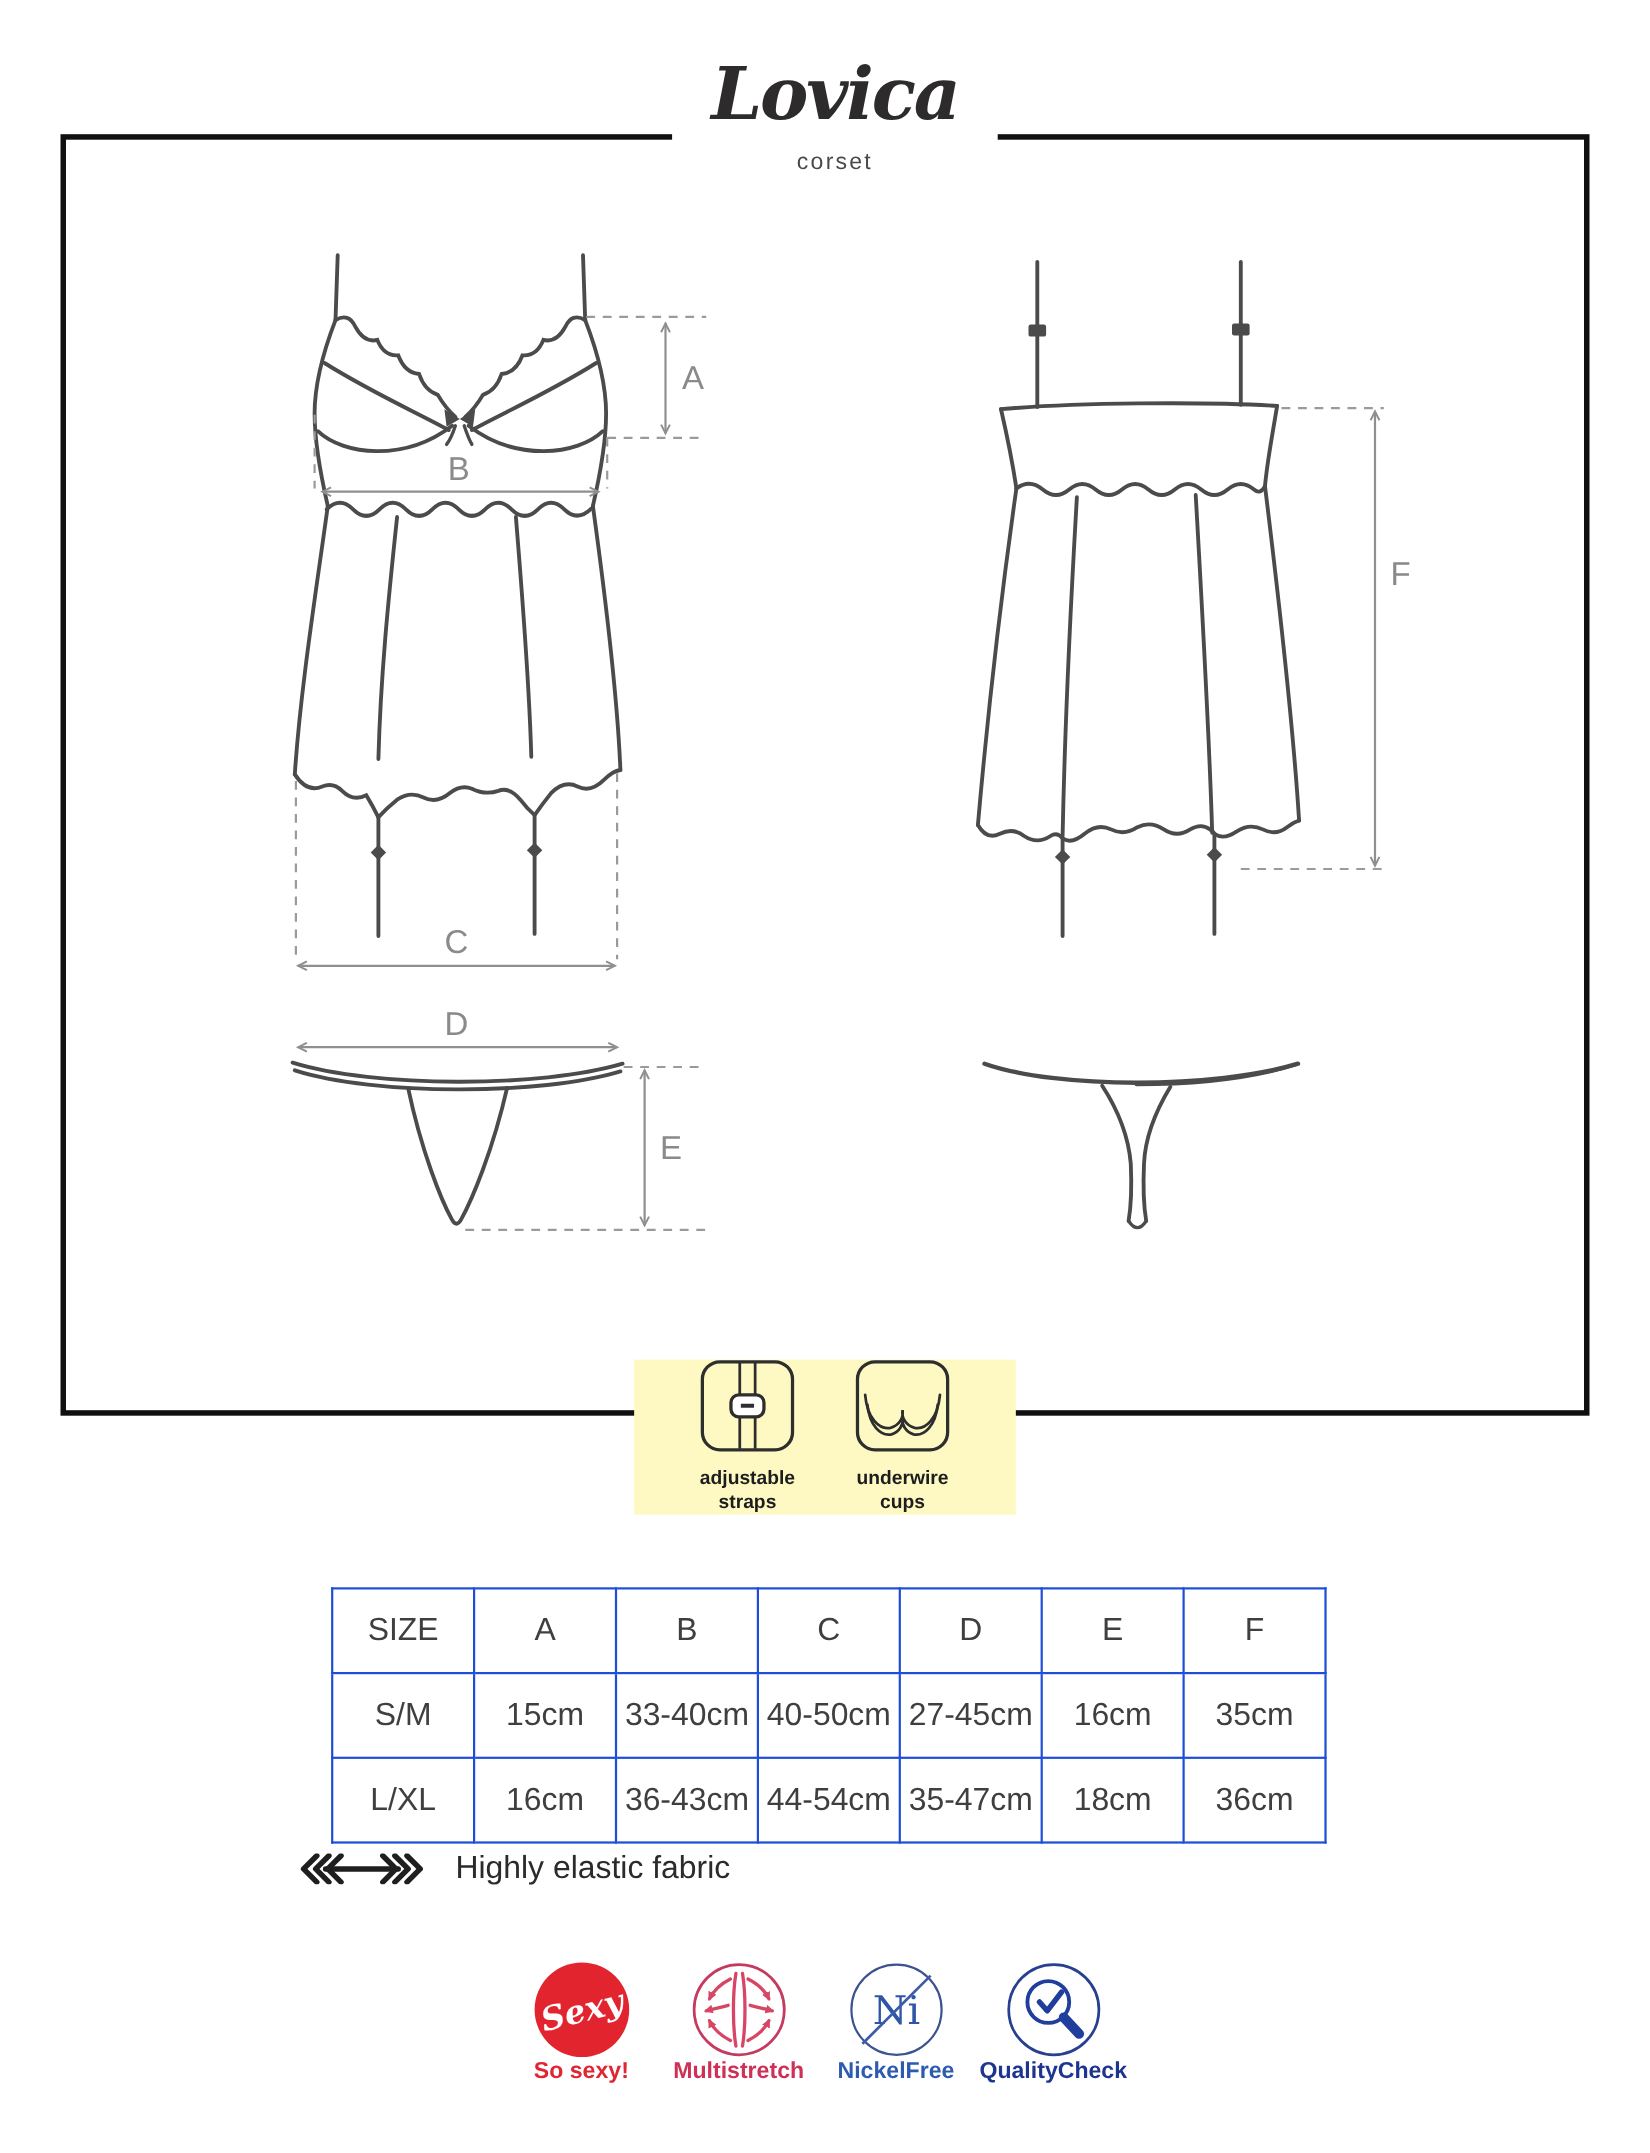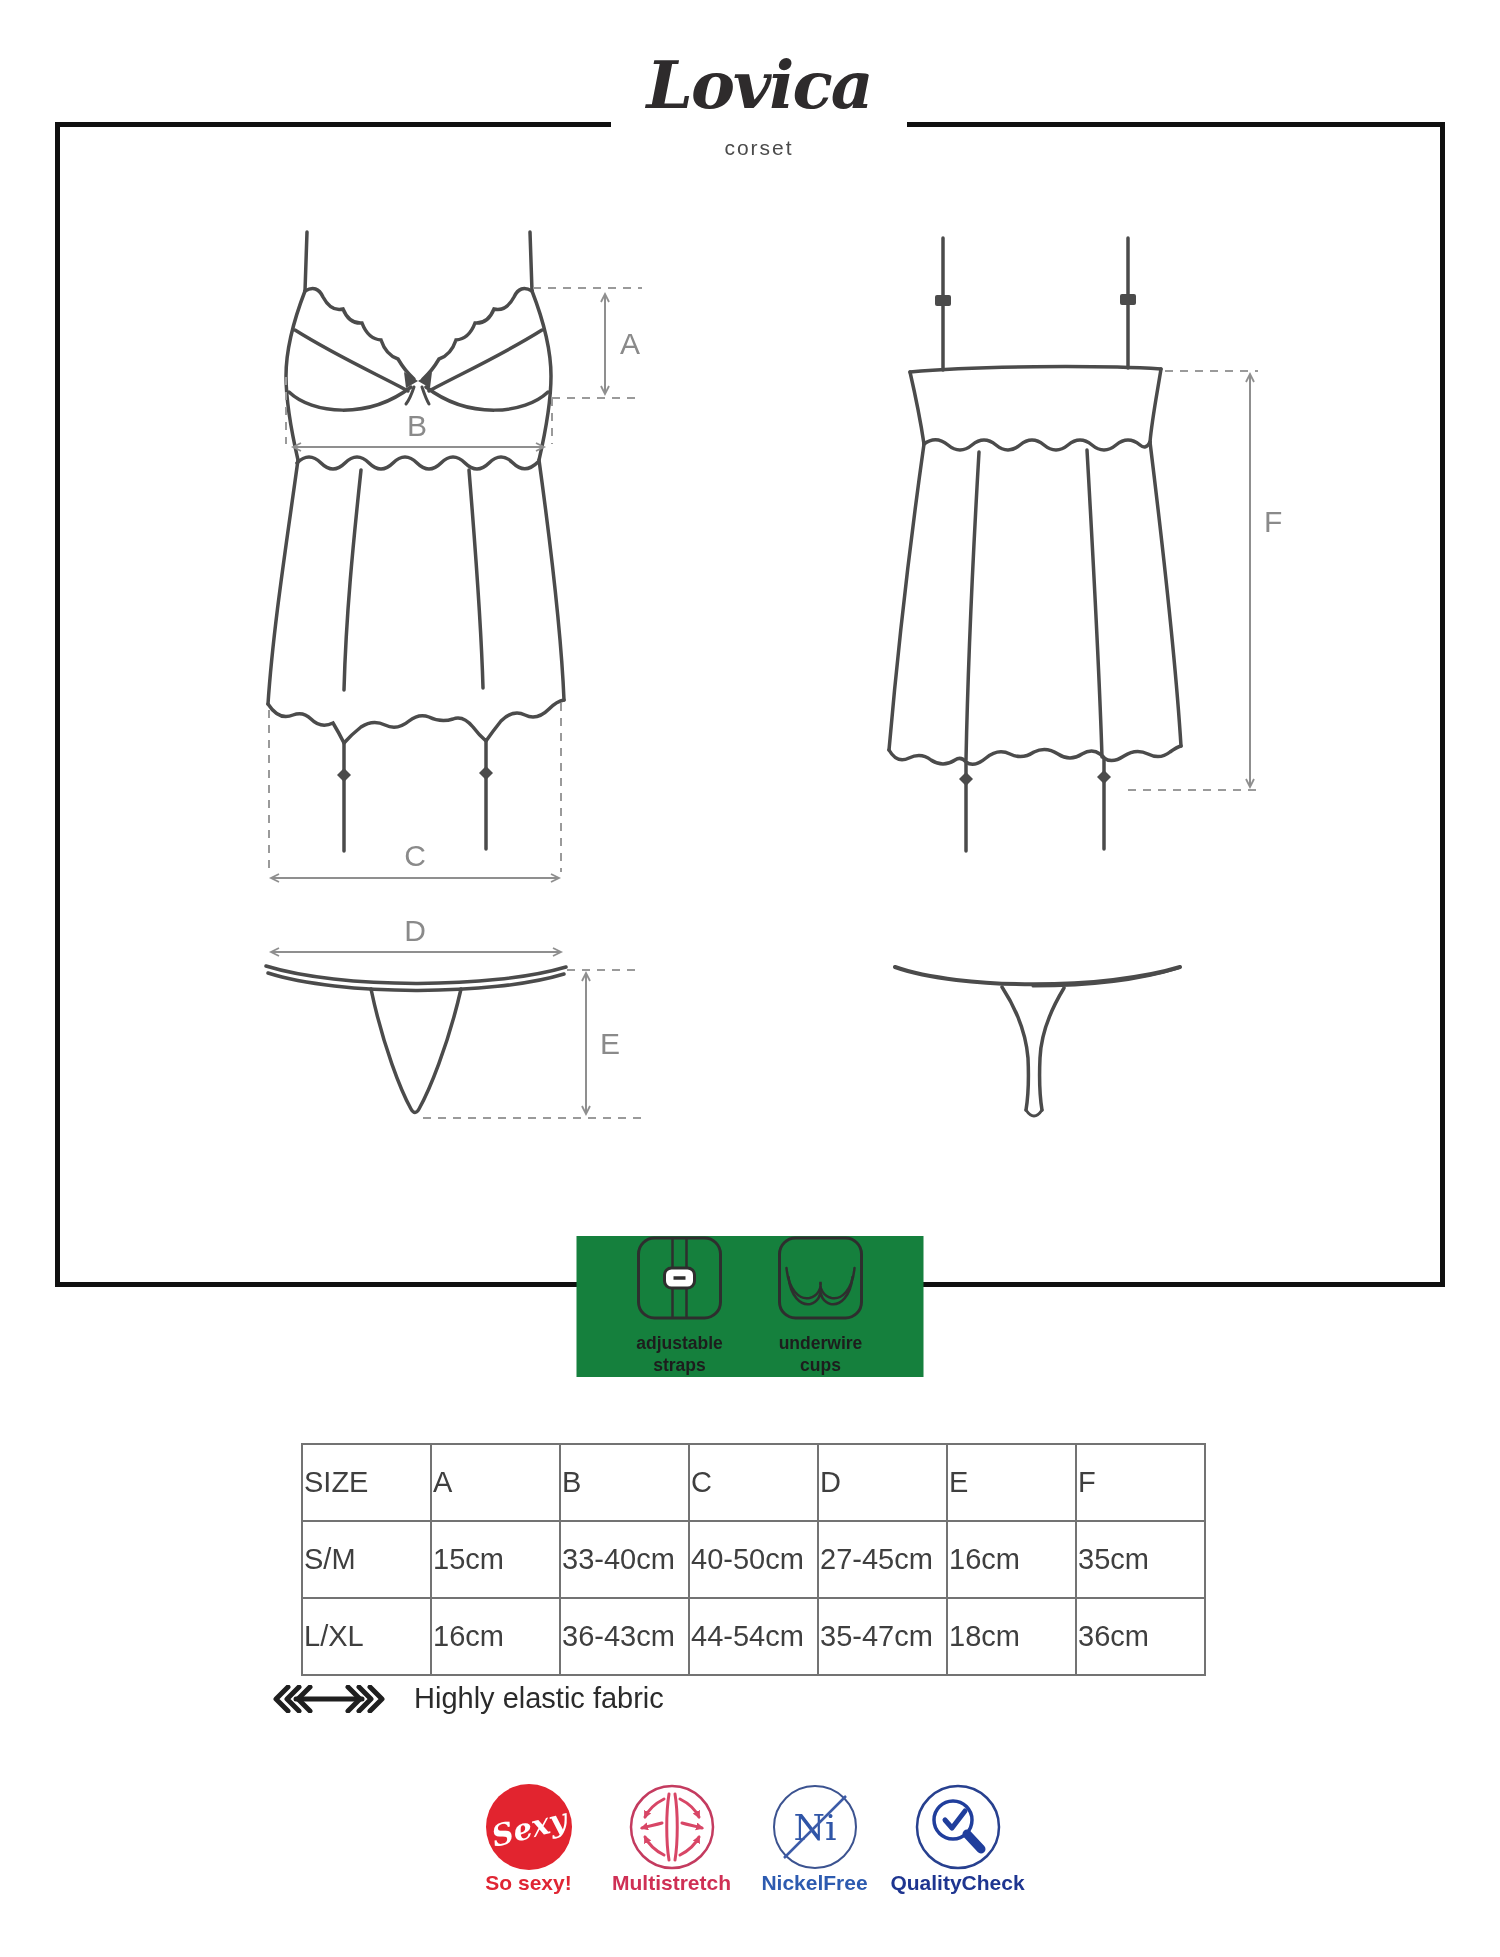--- a/index.html
+++ b/index.html
@@ -9,28 +9,28 @@
   
   .logo{position:absolute;left:0;right:0;top:50px;text-align:center;z-index:3;}
   .logo-inner{display:inline-block;background:#fff;padding:0 36px;}
   .logo-name{font-family:"DejaVu Serif",serif;font-style:italic;font-weight:bold;
              font-size:66px;line-height:70px;color:#2e2b2c;letter-spacing:-2px;}
   .logo-sub{font-size:21px;color:#4a4a4a;letter-spacing:2px;margin-top:16px;}
   
   .drawing{position:absolute;left:55px;top:122px;z-index:1;}
   
   .features{position:absolute;left:750px;top:1236px;transform:translateX(-50%);
-            display:flex;gap:19px;background:#15803d;padding:0 42px;z-index:3;}
+            display:flex;gap:19px;background:#fef9c3;padding:0 42px;z-index:3;}
   .feature{width:122px;display:flex;flex-direction:column;align-items:center;}
   .feature-label{margin-top:13px;font-size:17.5px;font-weight:bold;color:#1d1d1d;
                  text-align:center;line-height:1.25;}
   
   table.size-table{position:absolute;left:301px;top:1443px;width:905px;height:233px;
                    border-collapse:collapse;z-index:2;}
-  table.size-table td{border:2px solid #737373;text-align:left;vertical-align:middle;
+  table.size-table td{border:2px solid #1d4ed8;text-align:center;vertical-align:middle;
                       font-size:29px;color:#3f3f3f;width:14.28%;}
   
   .fabric-note{position:absolute;left:268px;top:1682px;display:flex;align-items:center;z-index:2;}
   .fabric-note span{font-size:29px;color:#2b2b2b;margin-left:24px;}
   
   .badges{position:absolute;left:743px;top:1783px;transform:translateX(-50%);
           display:flex;z-index:2;}
   .badge{width:143px;display:flex;flex-direction:column;align-items:center;}
   .badge-label{margin-top:0;font-size:21px;font-weight:bold;text-align:center;}
 </style>

